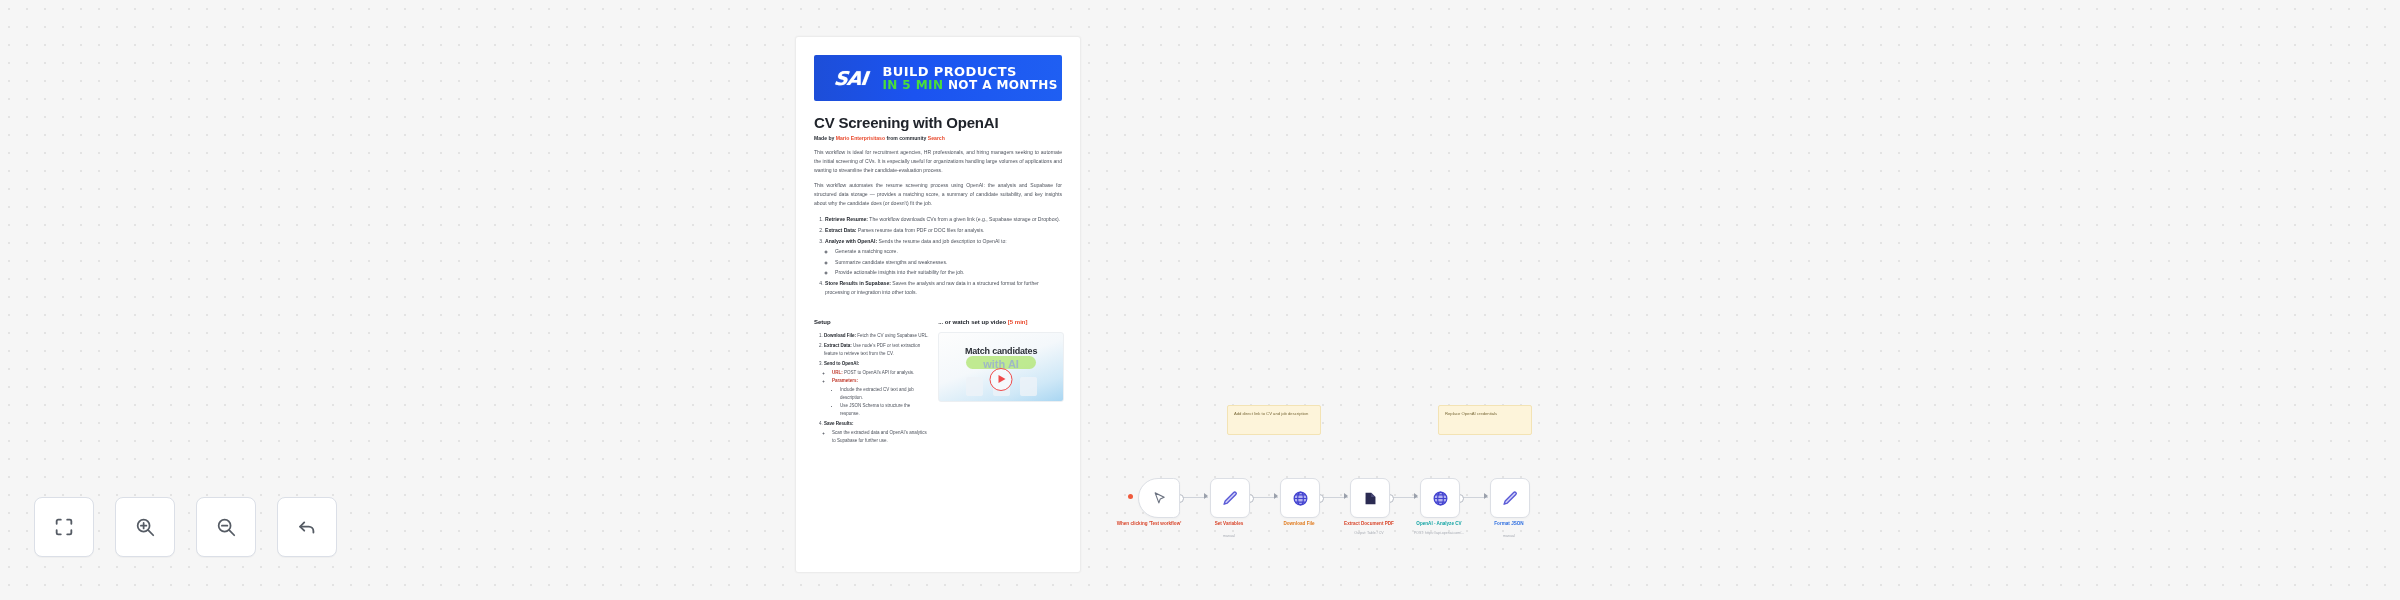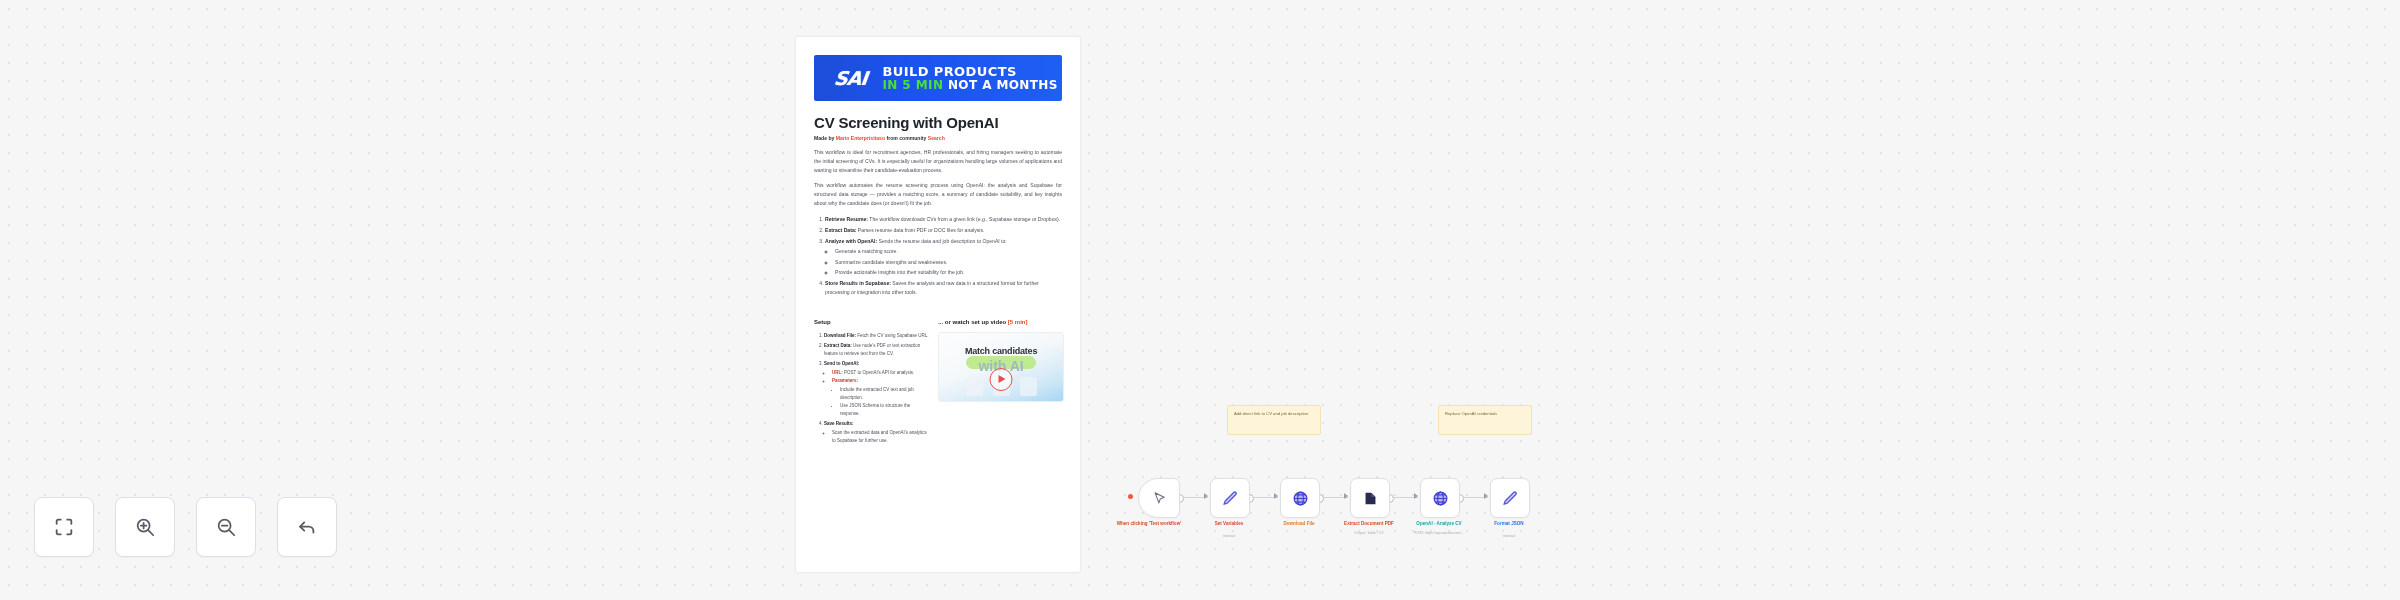--- a/index.html
+++ b/index.html
@@ -120,21 +120,21 @@
     background:linear-gradient(160deg,#fdfdfd 0%,#f4f8fb 45%,#cfe8f7 78%,#a9d6f2 100%);
     position:relative;overflow:hidden;
     border:1px solid #eceff2;
   }
   .v-t1{
     position:absolute;top:13px;left:0;right:0;text-align:center;
     font-size:9px;font-weight:700;color:#2b2f36;letter-spacing:-.2px;
   }
   .v-t2{
     position:absolute;top:25px;left:0;right:0;text-align:center;
-    font-size:14px;font-weight:700;color:#9fb8c6;
+    font-size:11px;font-weight:700;color:#9fb8c6;
   }
   .v-hl{
     position:absolute;top:23px;left:50%;transform:translateX(-50%);
     width:70px;height:13px;border-radius:7px;
     background:#b6e77e;opacity:.85;
   }
   .play{
     position:absolute;top:35px;left:50%;transform:translateX(-50%);
     width:21px;height:21px;border-radius:50%;
     border:1.6px solid #ef4a4a;

